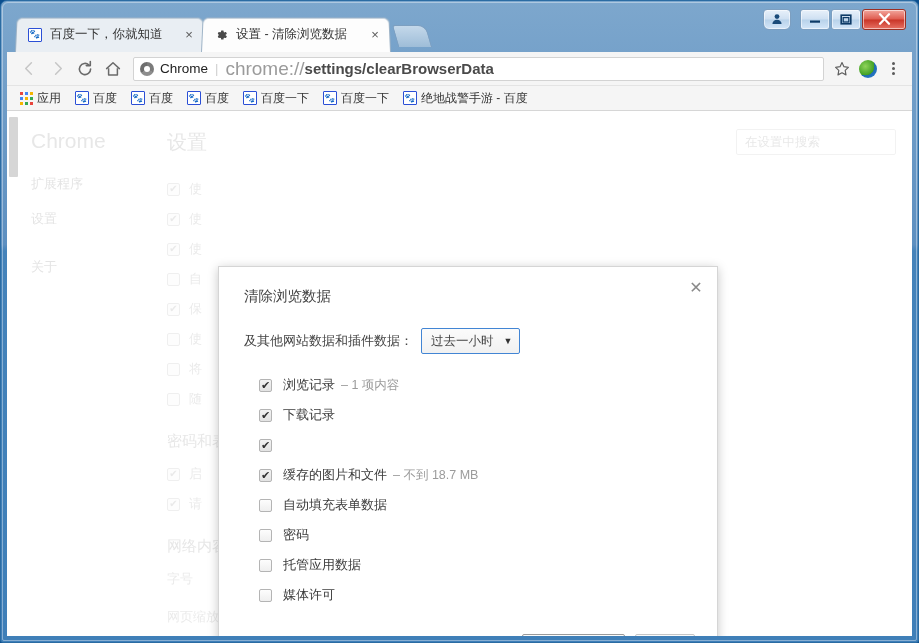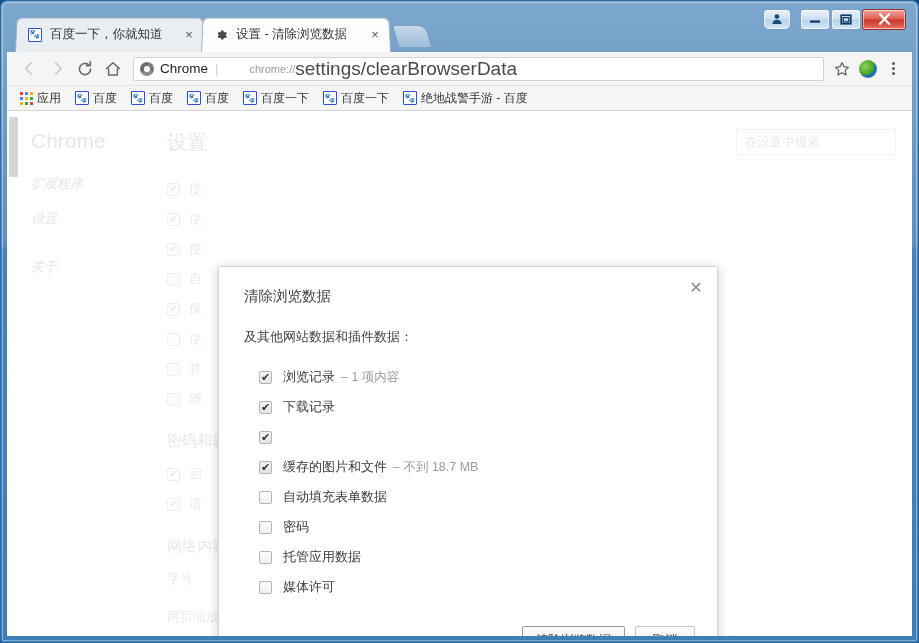--- a/index.html
+++ b/index.html
@@ -121,22 +121,22 @@
   #omnibox .chrome-mark{
     width:14px;height:14px;border-radius:50%;
     background:conic-gradient(#7b7b7b 0 33%, #8d8d8d 0 66%, #6e6e6e 0 100%);
     position:relative; flex:0 0 14px; margin-right:6px;
   }
   #omnibox .chrome-mark::after{
     content:""; position:absolute; inset:4px; border-radius:50%; background:#fff;
   }
   #omnibox .scheme{ color:#222; font-size:13.5px; }
   #omnibox .divider{ color:#cfcfcf; margin:0 7px; }
-  #omnibox .url-dim{ color:#9b9b9b; font-size:11px;margin-left:24px; }
-  #omnibox .url-strong{ color:#4a4a4a; font-size:19px; font-weight:normal; }
+  #omnibox .url-dim{ color:#9b9b9b; font-size:19px; }
+  #omnibox .url-strong{ color:#4a4a4a; font-size:15px; font-weight:bold; }
   #star{ width:24px;height:24px;display:flex;align-items:center;justify-content:center;color:#5f5f5f;}
   #ext-icon{
     width:18px;height:18px;border-radius:50%;
     background:radial-gradient(circle at 35% 35%, #8fd45a, #3f9e22 55%, #1f6bb5 56%, #2f86d4);
     margin:0 5px; flex:0 0 18px;
   }
   #menu-dots{ width:22px;height:24px;display:flex;flex-direction:column;align-items:center;justify-content:center;gap:2px;}
   #menu-dots i{ width:3px;height:3px;border-radius:50%;background:#5a5a5a;display:block;}
 
   
@@ -157,21 +157,21 @@
   #scrollbar-track{
     position:absolute; left:2px; top:0; width:10px; bottom:0; background:#fff;
   }
   #scrollbar-thumb{
     position:absolute; left:2px; top:106px; width:9px; height:60px;
     background:#d6d6d6; border-radius:1px;
   }
   #bg-content{ position:absolute; inset:0; filter:saturate(.2); }
   .bg-sidebar{ position:absolute; left:24px; top:18px; width:120px; }
   .bg-brand{ font-size:21px; color:#c9c9c9; margin-bottom:22px;}
-  .bg-navitem{ font-size:13px; color:#c4c4c4; margin-bottom:17px;font-style:italic;}
+  .bg-navitem{ font-size:13px; color:#c4c4c4; margin-bottom:17px;}
   .bg-navitem.spaced{ margin-top:30px; }
   .bg-main{ position:absolute; left:160px; top:18px; right:20px; }
   .bg-title{ font-size:20px; color:#c9c9c9; margin-bottom:18px;}
   .bg-row{ display:flex; align-items:center; height:30px; color:#d2d2d2; font-size:13px;}
   .bg-cb{
     width:13px;height:13px;border:1px solid #dcdcdc;background:#fafafa;border-radius:2px;
     margin-right:9px; flex:0 0 13px; display:flex;align-items:center;justify-content:center;
     color:#cfcfcf; font-size:10px; line-height:1;
   }
   .bg-section{ font-size:15px; color:#c9c9c9; margin:18px 0 8px;}
@@ -480,20 +480,24 @@
       <div id="scrollbar-thumb" style="top:6px;"></div>
 
       <div id="dialog">
 
         <div id="dlg-body">
           <div id="dlg-close">✕</div>
           <div id="dlg-title">清除浏览数据</div>
 
           <div id="dlg-period">
             <span class="lbl">及其他网站数据和插件数据：</span>
+            <span id="period-select">
+              <span>过去一小时</span>
+              <span class="caret">▼</span>
+            </span>
           </div>
 
           <div class="cb-row">
             <span class="cb checked">✔</span>
             <span>浏览记录</span>
             <span class="sub">– 1 项内容</span>
           </div>
           <div class="cb-row">
             <span class="cb checked">✔</span>
             <span>下载记录</span>

